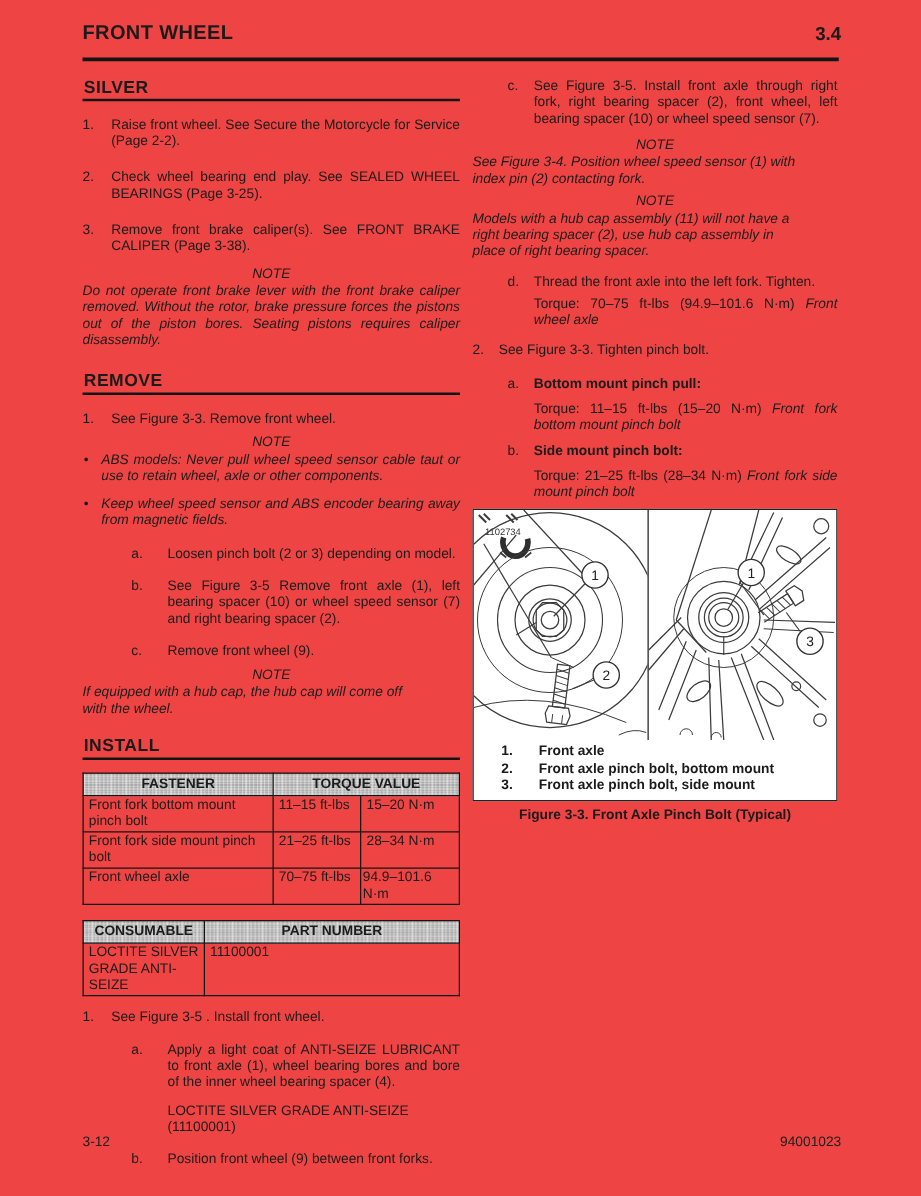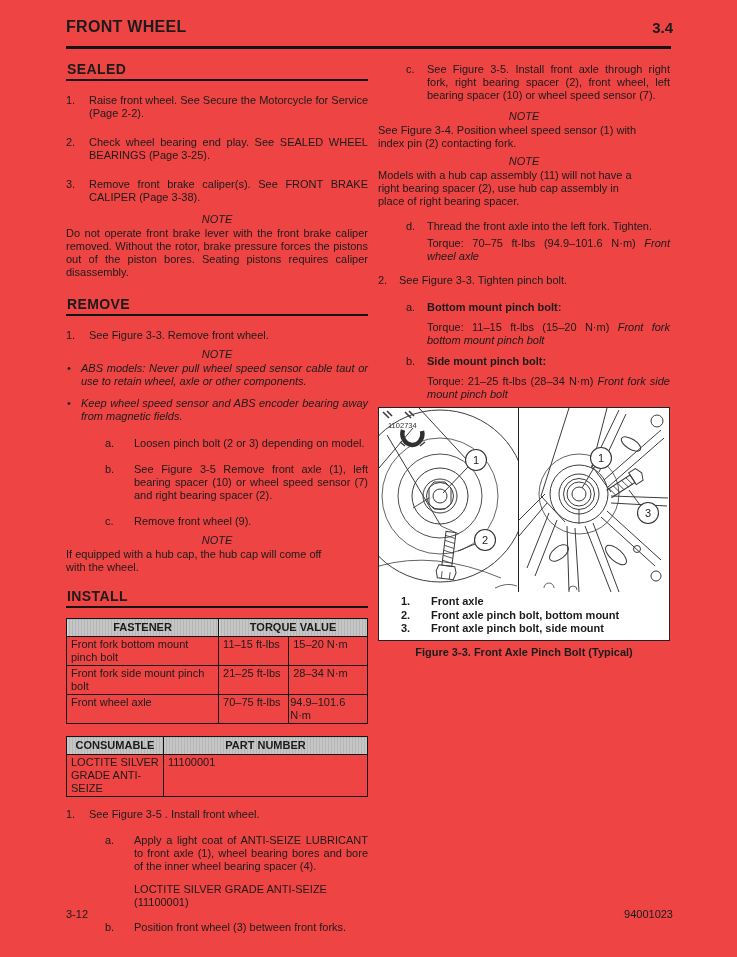--- a/index.html
+++ b/index.html
@@ -21,21 +21,21 @@
   .li .n{flex:none;width:23px;}
   .li .t{flex:1;}
   .li.tight{margin-bottom:6px;}
   .sub{margin-left:39px;margin-bottom:13px;}
   .sub .n{width:29px;}
   .sub-r{margin-left:28px;margin-bottom:6px;}
   .sub-r .n{width:21px;}
   .plain-ind{margin-left:68px;margin-bottom:12px;}
   
   .note-label{text-align:center;font-style:italic;margin:0 0 1px 0;}
-  .note{text-align:justify;margin-bottom:16px;}
+  .note{font-style:italic;text-align:justify;margin-bottom:16px;}
   .note.narrow{width:262px;text-align:left;}
   .bul{display:flex;font-style:italic;margin-bottom:9px;text-align:justify;}
   .bul .b{flex:none;width:14px;padding-left:1px;font-style:normal;}
   
   .torq{margin-left:49px;margin-bottom:8px;text-align:justify;}
   .torq .it{font-style:italic;}
   .boldline{font-weight:bold;}
   
   table.man{border-collapse:collapse;width:100%;margin:0 0 12px 0;font-size:11px;line-height:13px;}
   table.man th,table.man td{border:1.5px solid #141414;padding:1px 4px;vertical-align:top;}
@@ -67,21 +67,21 @@
 <body>
 
 <div class="page">
 
   <div class="hdr-title">FRONT WHEEL</div>
   <div class="hdr-num">3.4</div>
   <div class="hdr-rule"></div>
 
   <div class="col col-left">
 
-    <div class="sect">SEALED</div>
+    <div class="sect">SILVER</div>
 
     <div class="li">
       <span class="n">1.</span>
       <span class="t">Raise front wheel. See Secure the Motorcycle for Service (Page 2-2).</span>
     </div>
     <div class="li">
       <span class="n">2.</span>
       <span class="t">Check wheel bearing end play. See SEALED WHEEL BEARINGS (Page 3-25).</span>
     </div>
     <div class="li tight" style="margin-bottom:9px;">
@@ -168,21 +168,21 @@
       <span class="n">1.</span>
       <span class="t">See Figure 3-5 . Install front wheel.</span>
     </div>
     <div class="li sub" style="margin-bottom:10px;">
       <span class="n">a.</span>
       <span class="t">Apply a light coat of ANTI-SEIZE LUBRICANT to front axle (1), wheel bearing bores and bore of the inner wheel bearing spacer (4).</span>
     </div>
     <div class="plain-ind">LOCTITE SILVER GRADE ANTI-SEIZE (11100001)</div>
     <div class="li sub">
       <span class="n">b.</span>
-      <span class="t">Position front wheel (3) between front forks.</span>
+      <span class="t">Position front wheel (9) between front forks.</span>
     </div>
   </div>
 
   <div class="col col-right">
 
     <div class="li sub-r" style="margin-top:5px;margin-bottom:8px;">
       <span class="n">c.</span>
       <span class="t">See Figure 3-5. Install front axle through right fork, right bearing spacer (2), front wheel, left bearing spacer (10) or wheel speed sensor (7).</span>
     </div>
 
@@ -200,21 +200,21 @@
       <span>Torque: 70–75 ft-lbs (94.9–101.6 N·m) </span><span class="it">Front wheel axle</span>
     </div>
 
     <div class="li tight" style="margin-bottom:14px;">
       <span class="n" style="width:21px;">2.</span>
       <span class="t">See Figure 3-3. Tighten pinch bolt.</span>
     </div>
 
     <div class="li sub-r" style="margin-bottom:7px;">
       <span class="n">a.</span>
-      <span class="t boldline">Bottom mount pinch bolt:</span>
+      <span class="t boldline">Bottom mount pinch pull:</span>
     </div>
     <div class="torq">
       <span>Torque: 11–15 ft-lbs (15–20 N·m) </span><span class="it">Front fork bottom mount pinch bolt</span>
     </div>
 
     <div class="li sub-r" style="margin-bottom:7px;">
       <span class="n">b.</span>
       <span class="t boldline">Side mount pinch bolt:</span>
     </div>
     <div class="torq" style="margin-bottom:0;">

